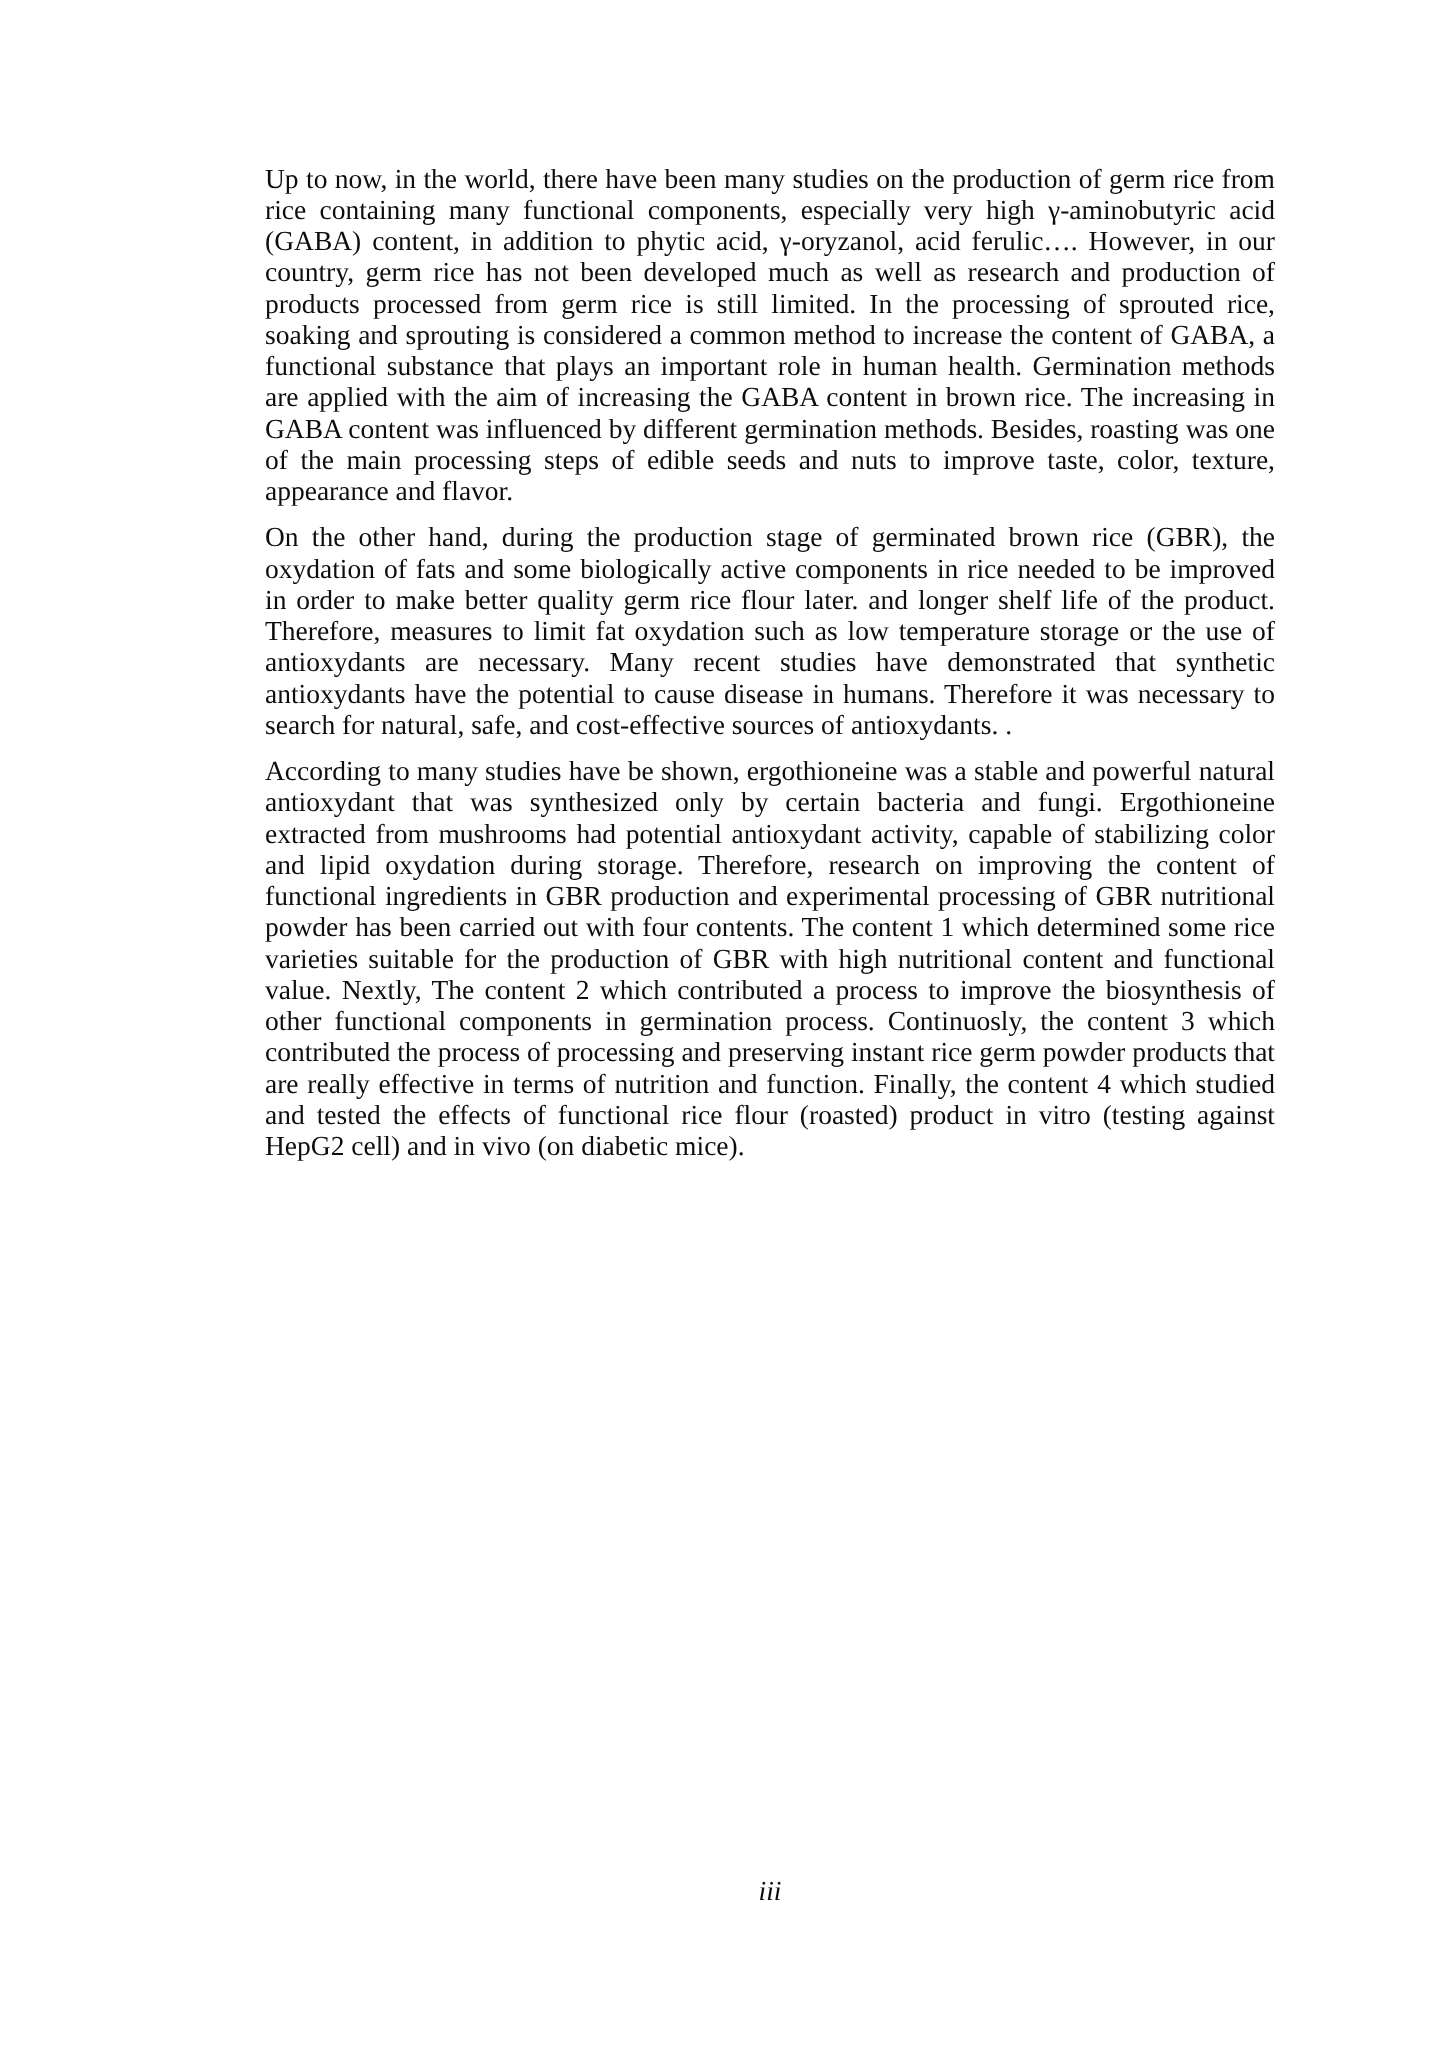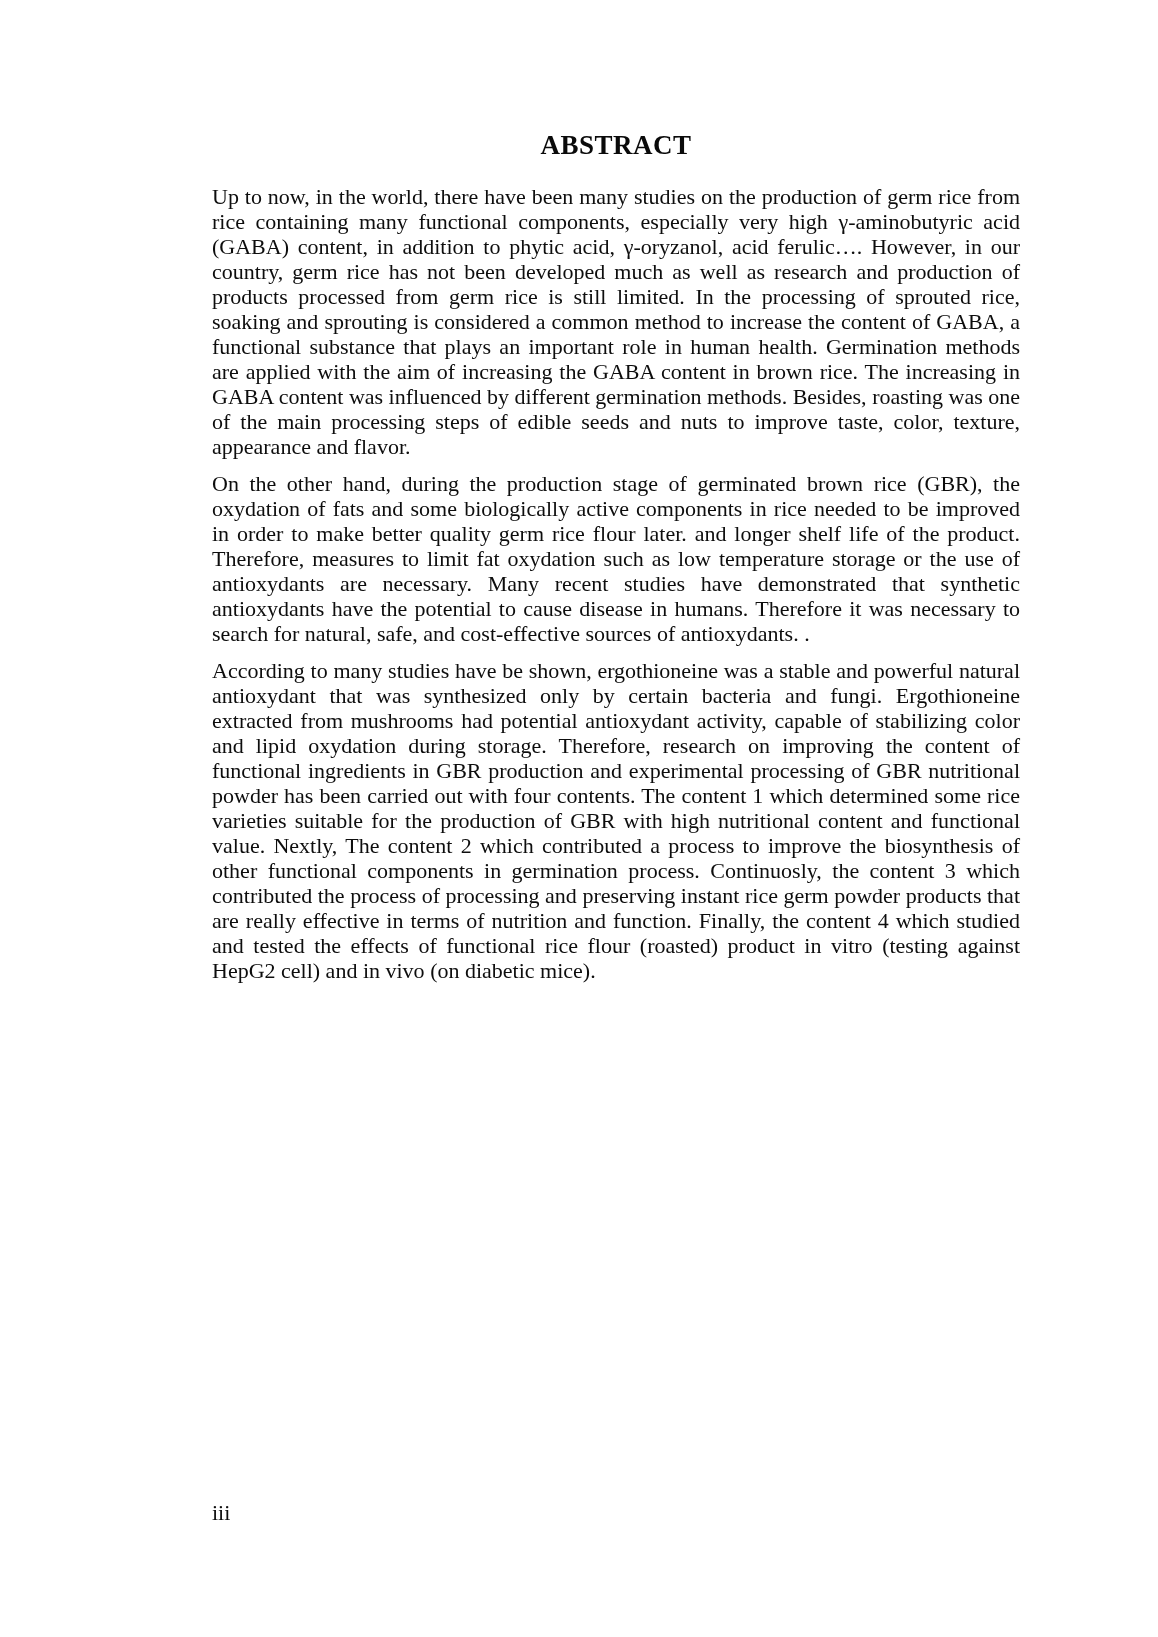--- a/index.html
+++ b/index.html
@@ -37,31 +37,31 @@
     text-align: justify;
     margin: 0 0 12px 0;
   }
   .italic {
   }
   .page-number {
     position: absolute;
     left: 212px;
     top: 1500px;
     width: 808px;
-    text-align: left;
+    text-align: center;
     font-size: 22px;
+    font-style: italic;
   }
 </style>
 </head>
 <body>
 
 <div class="page">
   <div class="content">
 
-    <h1 class="title">ABSTRACT</h1>
 
     <p class="para"><span>Up to now, in the world, there have been many studies on the production of germ rice from rice containing many functional components, especially very high γ-aminobutyric acid (GABA) content, in addition to phytic acid, γ-oryzanol, acid ferulic…. However, in our country, germ rice has not been developed much as well as research and production of products processed from germ rice is still limited. In the processing of sprouted rice, soaking and sprouting is considered a common method to increase the content of GABA, a functional substance that plays an important role in human health. Germination methods are applied with the aim of increasing the GABA content in brown rice. The increasing in GABA content was influenced by different germination methods. Besides, roasting was one of the main processing steps of edible seeds and nuts to improve taste, color, texture, appearance and flavor.</span></p>
 
     <p class="para"><span>On the other hand, during the production stage of germinated brown rice (GBR), the oxydation of fats and some biologically active components in rice needed to be improved in order to make better quality germ rice flour later. and longer shelf life of the product. Therefore, measures to limit fat oxydation such as low temperature storage or the use of antioxydants are necessary. Many recent studies have demonstrated that synthetic antioxydants have the potential to cause disease in humans. Therefore it was necessary to search for natural, safe, and cost-effective sources of antioxydants. .</span></p>
 
     <p class="para"><span>According to many studies have be shown, ergothioneine was a stable and powerful natural antioxydant that was synthesized only by certain bacteria and fungi. Ergothioneine extracted from mushrooms had potential antioxydant activity, capable of stabilizing color and lipid oxydation during storage. Therefore, research on improving the content of functional ingredients in GBR production and experimental processing of GBR nutritional powder has been carried out with four contents. The content 1 which determined some rice varieties suitable for the production of GBR with high nutritional content and functional value. Nextly, The content 2 which contributed a process to improve the biosynthesis of other functional components in germination process. Continuosly, the content 3 which contributed the process of processing and preserving instant rice germ powder products that are really effective in terms of nutrition and function. Finally, the content 4 which studied and tested the effects of functional rice flour (roasted) product </span><span class="italic">in vitro</span><span> (testing against </span><span class="italic">HepG2 cell</span><span>) and </span><span class="italic">in vivo</span><span> (on diabetic mice).</span></p>
 
   </div>
 
   <div class="page-number">iii</div>

